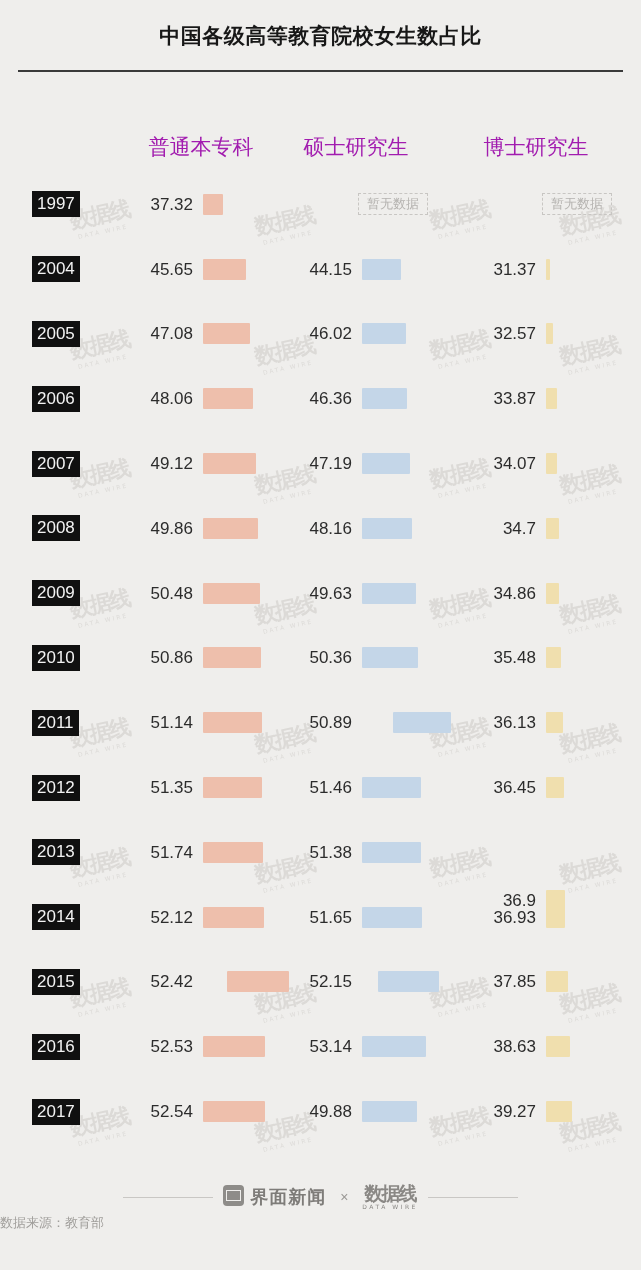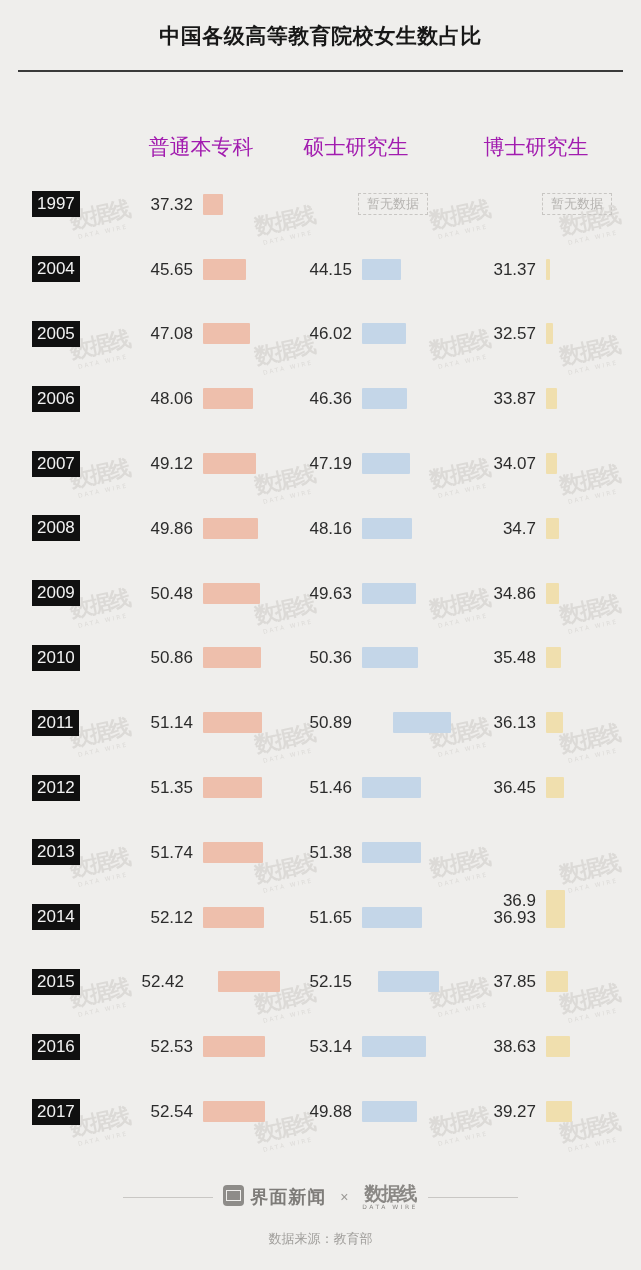--- a/index.html
+++ b/index.html
@@ -194,24 +194,23 @@
     text-align: center;
   }
   .brand-logo2 small {
     display: block;
     font-size: 6px;
     letter-spacing: 2.5px;
     font-weight: normal;
     margin-top: 1px;
   }
   .footer-source {
-    text-align: center;
+    text-align: left;
     font-size: 13px;
     color: #a09e9b;
-    margin-top: 16px;
   }
   .brand-flex { display:flex; align-items:flex-start; }
 </style>
 </head>
 <body>
 
 <div class="watermark-layer">
     <div class="wm" style="left: 70px; top: 200px;"><span>数据线</span><small>DATA WIRE</small></div>
     <div class="wm" style="left: 255px; top: 206px;"><span>数据线</span><small>DATA WIRE</small></div>
     <div class="wm" style="left: 430px; top: 200px;"><span>数据线</span><small>DATA WIRE</small></div>
@@ -425,21 +424,21 @@
         <span class="val">51.65</span>
         <div class="bar" style="background: rgb(196, 214, 232); width: 59.9705px;"></div>
       </div>
       <div class="cell" style="left: 546px;">
         <span class="val">36.93</span>
         <div class="bar" style="background: rgb(240, 223, 174); width: 19.1961px;"></div>
       </div>
     </div>
     <div class="row">
       <div class="year-tag">2015</div>
-      <div class="cell" style="left: 194px; padding-left: 24px;">
+      <div class="cell" style="left: 203px; padding-left: 24px;">
         <span class="val">52.42</span>
         <div class="bar" style="background: rgb(238, 191, 172); width: 62.1034px;"></div>
       </div>
       <div class="cell" style="left: 362px; padding-left: 16px;">
         <span class="val">52.15</span>
         <div class="bar" style="background: rgb(196, 214, 232); width: 61.3555px;"></div>
       </div>
       <div class="cell" style="left: 546px;">
         <span class="val">37.85</span>
         <div class="bar" style="background: rgb(240, 223, 174); width: 21.7445px;"></div>

